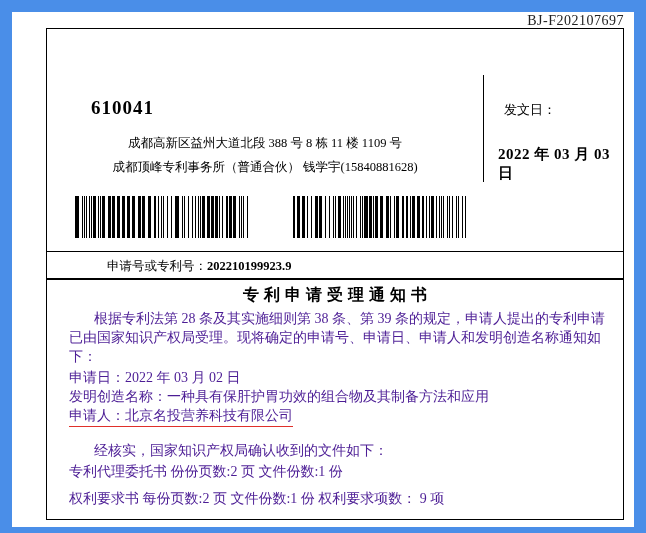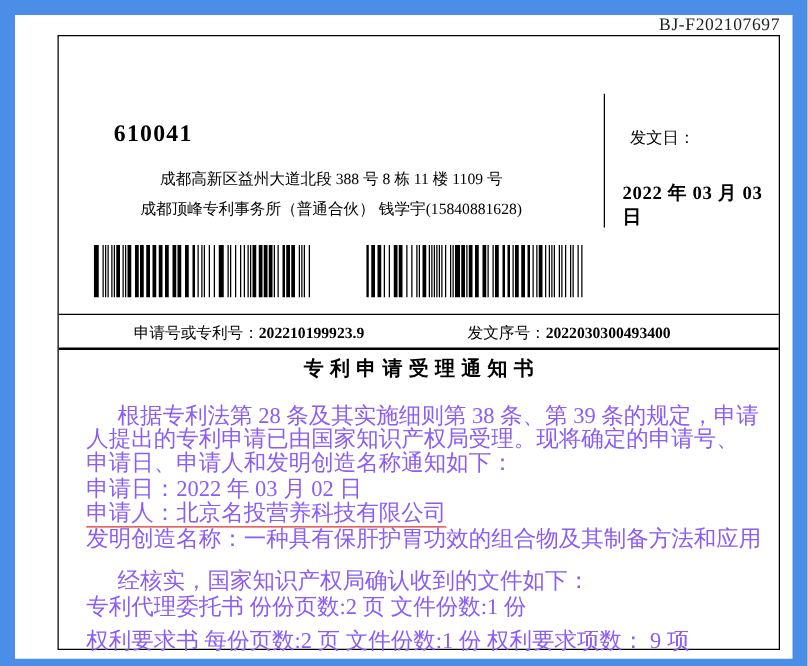--- a/index.html
+++ b/index.html
@@ -201,26 +201,26 @@
     font-size: 16px;
     font-weight: bold;
     letter-spacing: 5px;
     text-indent: 5px;
     font-family: "Liberation Serif", serif;
   }
   
   .body-text {
     position: absolute;
     left: 22px;
-    top: 294px;
+    top: 280px;
     right: 16px;
-    font-size: 18px;
+    font-size: 14px;
     line-height: 19px;
     font-family: "Liberation Serif", serif;
-    color: #8b5cf6;
+    color: #4c1d95;
   }
   .para {
     text-indent: 25px;
     margin: 0 0 2px 0;
   }
   .line {
     margin: 0;
     white-space: nowrap;
   }
   .applicant-line {
@@ -352,32 +352,29 @@
           <i style="width:1px;margin-right:3px"></i>
           <i style="width:1px;margin-right:2px"></i>
           <i style="width:1px;margin-right:3px"></i>
         </div>
     </div>
 
     <div class="num-row">
       <div class="appno">
         <span>申请号或专利号：</span><b>202210199923.9</b>
       </div>
-      <div class="sendno">
-        <span>发文序号：</span><b>2022030300493400</b>
-      </div>
     </div>
 
     <div class="doc-title">专利申请受理通知书</div>
 
     <div class="body-text">
       <p class="para">根据专利法第 28 条及其实施细则第 38 条、第 39 条的规定，申请人提出的专利申请已由国家知识产权局受理。现将确定的申请号、申请日、申请人和发明创造名称通知如下：</p>
       <p class="line">申请日：2022 年 03 月 02 日</p>
+      <p class="line">发明创造名称：一种具有保肝护胃功效的组合物及其制备方法和应用</p>
       <p class="line"><span class="applicant-line">申请人：北京名投营养科技有限公司</span></p>
-      <p class="line">发明创造名称：一种具有保肝护胃功效的组合物及其制备方法和应用</p>
       <div class="gap-md"></div>
       <p class="para">经核实，国家知识产权局确认收到的文件如下：</p>
       <p class="line">专利代理委托书  份份页数:2 页  文件份数:1 份</p>
       <div class="gap-sm"></div>
       <p class="line">权利要求书  每份页数:2 页  文件份数:1 份  权利要求项数：  9 项</p>
     </div>
 
   </div>
 </div>
 

